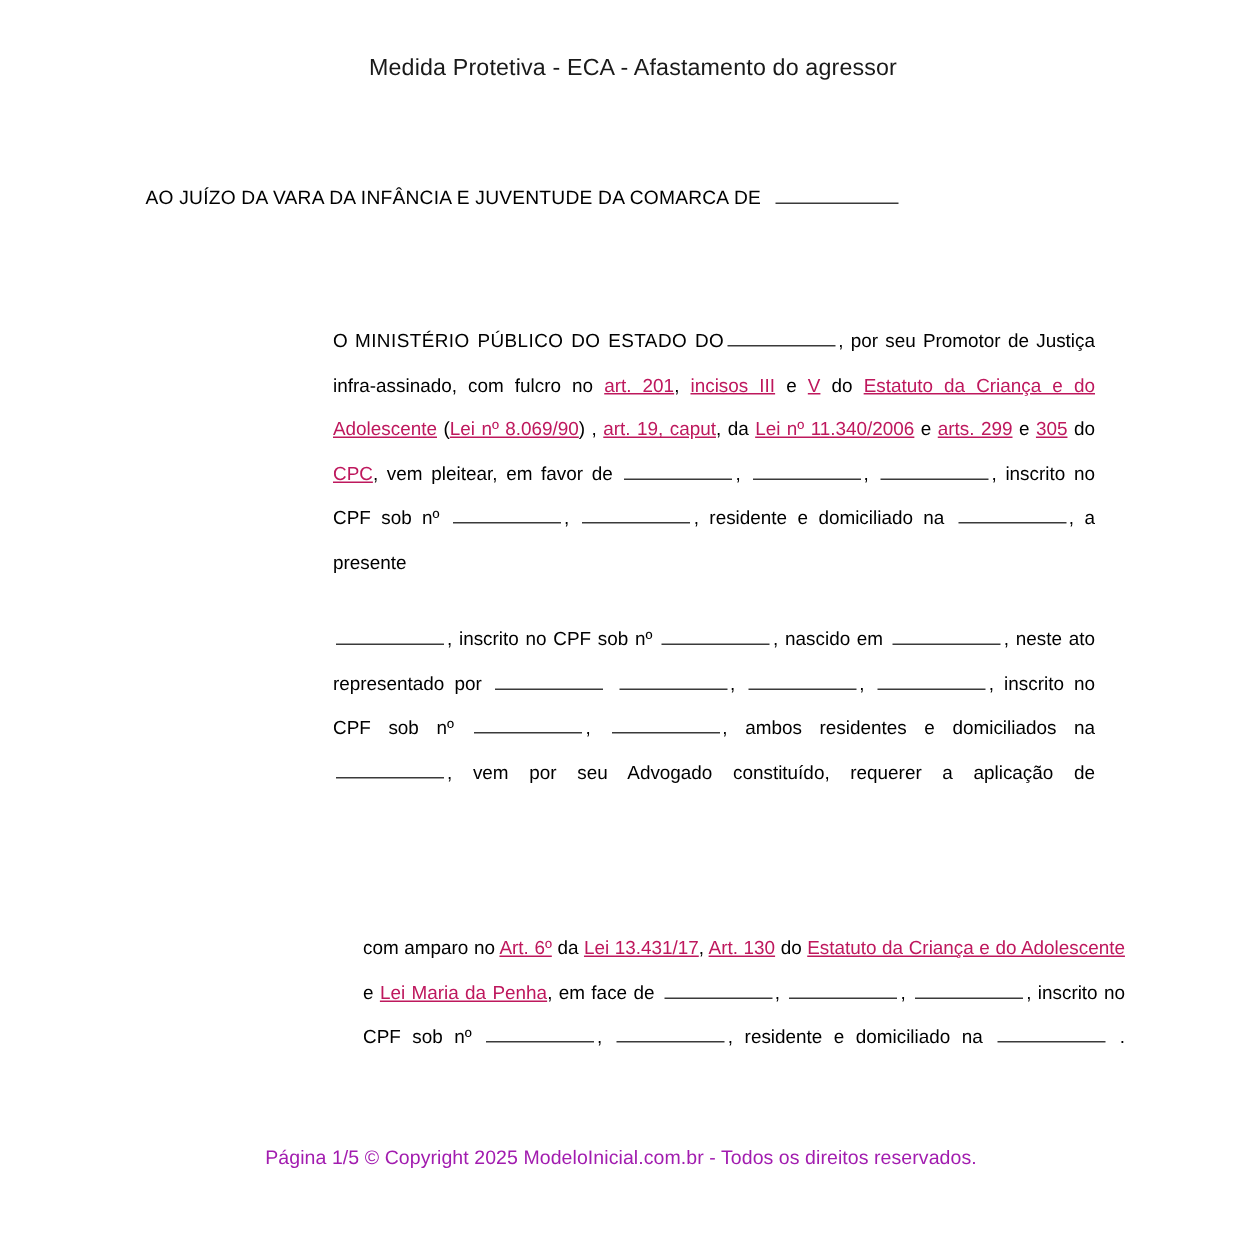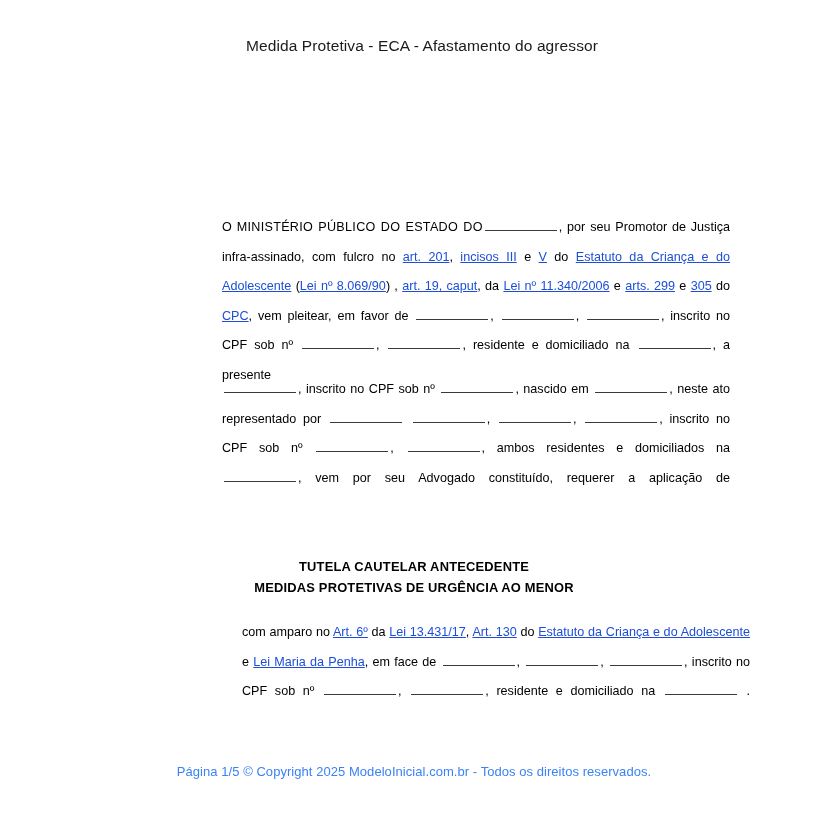--- a/index.html
+++ b/index.html
@@ -55,40 +55,40 @@
   .body-block {
     position: absolute;
     left: 222px;
     width: 508px;
     font-size: 12.6px;
     line-height: 29.6px;
     text-align: justify;
     text-justify: inter-word;
   }
   .body-block.p1 { top: 213px; }
-  .body-block.p2 { top: 375px; }
+  .body-block.p2 { top: 412px; }
   .body-block.p3 { top: 618px; margin-left: 20px; }
 
   .body-block p {
     margin: 0;
   }
   
   .body-block p:after {
     content: "";
     display: inline-block;
     width: 100%;
   }
 
   .bold {
     font-weight: normal;
     letter-spacing: 0.3px;
   }
 
   a.lnk, .lnk {
-    color: #1d4ed8;
+    color: #be185d;
     text-decoration: underline;
     text-underline-offset: 1px;
   }
 
   .blank {
     display: inline-block;
     border-bottom: 1px solid #3a3a3a;
     width: 72px;
     height: 11px;
     margin: 0 2px;
@@ -115,48 +115,47 @@
 
   
   .footer {
     position: absolute;
     left: 0;
     width: 828px;
     top: 763px;
     text-align: center;
     font-size: 13px;
     line-height: 18px;
-    color: #3b82f6;
+    color: #a21caf;
     letter-spacing: 0.05px;
   }
 </style>
 </head>
 <body>
 
 <div class="page">
 
   <div class="doc-title">Medida Protetiva - ECA - Afastamento do agressor</div>
 
+  <div class="addressee">
+    <span>AO JUÍZO DA VARA DA INFÂNCIA E JUVENTUDE DA COMARCA DE</span><span class="blank"></span>
+  </div>
 
   <div class="body-block p1">
     <p>
       <span>O </span><span class="bold">MINISTÉRIO PÚBLICO DO ESTADO DO</span><span class="blank"></span><span>, por seu Promotor de Justiça infra-assinado, com fulcro no </span><a class="lnk">art. 201</a><span>, </span><a class="lnk">incisos III</a><span> e </span><a class="lnk">V</a><span> do </span><a class="lnk">Estatuto da Criança e do Adolescente</a><span> (</span><a class="lnk">Lei nº 8.069/90</a><span>) , </span><a class="lnk">art. 19, caput</a><span>,  da </span><a class="lnk">Lei nº 11.340/2006</a><span> e </span><a class="lnk">arts. 299</a><span> e </span><a class="lnk">305</a><span> do </span><a class="lnk">CPC</a><span>, vem pleitear, em favor de </span><span class="blank"></span><span>, </span><span class="blank"></span><span>, </span><span class="blank"></span><span>, inscrito no CPF sob nº </span><span class="blank"></span><span>, </span><span class="blank"></span><span>, residente e domiciliado na </span><span class="blank"></span><span>, a presente</span>
     </p>
   </div>
 
   <div class="body-block p2">
     <p>
       <span class="blank"></span><span>, inscrito no CPF sob nº </span><span class="blank"></span><span>, nascido em </span><span class="blank"></span><span>, neste ato representado por </span><span class="blank"></span><span>  </span><span class="blank"></span><span>, </span><span class="blank"></span><span>, </span><span class="blank"></span><span>, inscrito no CPF sob nº </span><span class="blank"></span><span>, </span><span class="blank"></span><span>, ambos residentes e domiciliados na </span><span class="blank"></span><span>, vem por seu Advogado constituído, requerer a aplicação de</span>
     </p>
   </div>
 
-  <div class="center-heading">
-    <div>TUTELA CAUTELAR ANTECEDENTE</div>
-    <div>MEDIDAS PROTETIVAS DE URGÊNCIA AO MENOR</div>
-  </div>
 
   <div class="body-block p3">
     <p>
       <span>com amparo no </span><a class="lnk">Art. 6º</a><span> da </span><a class="lnk">Lei 13.431/17</a><span>, </span><a class="lnk">Art. 130</a><span> do </span><a class="lnk">Estatuto da Criança e do Adolescente</a><span> e </span><a class="lnk">Lei Maria da Penha</a><span>, em face de </span><span class="blank"></span><span>, </span><span class="blank"></span><span>, </span><span class="blank"></span><span>, inscrito no CPF sob nº </span><span class="blank"></span><span>, </span><span class="blank"></span><span>, residente e domiciliado na </span><span class="blank"></span><span> .</span>
     </p>
   </div>
 
   <div class="footer">Página 1/5 © Copyright 2025 ModeloInicial.com.br - Todos os direitos reservados.</div>
 
 </div>

